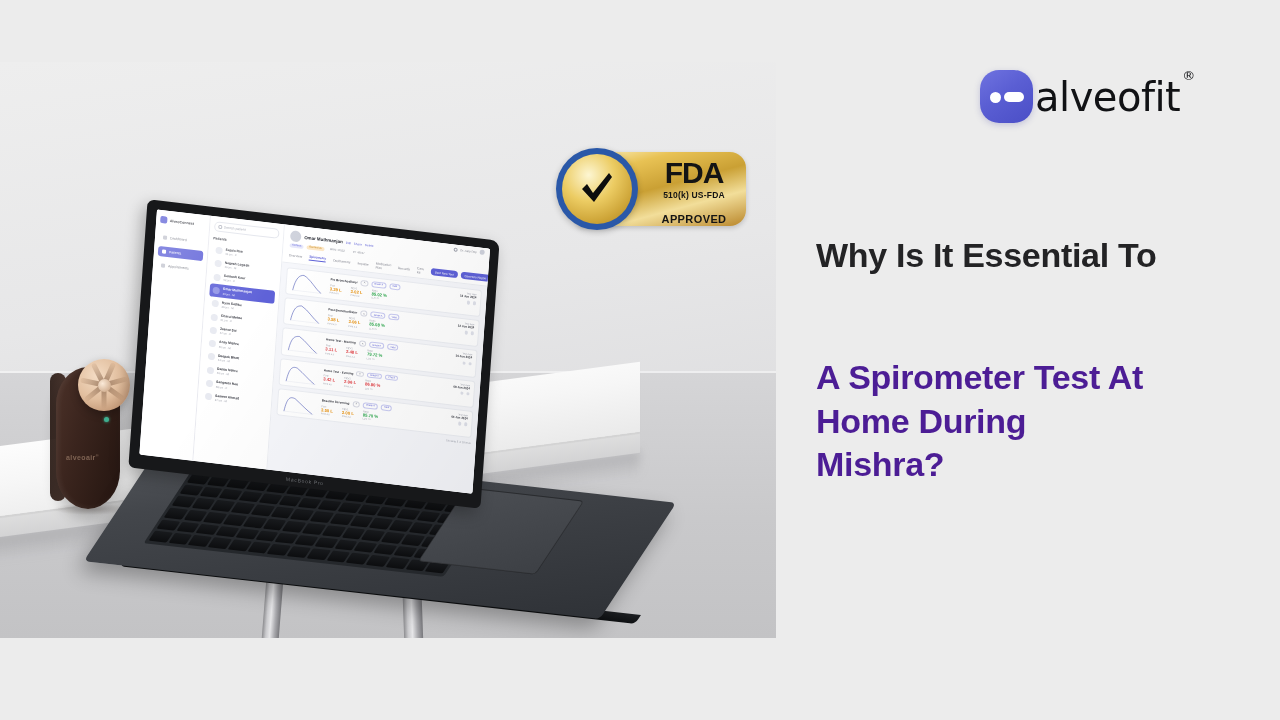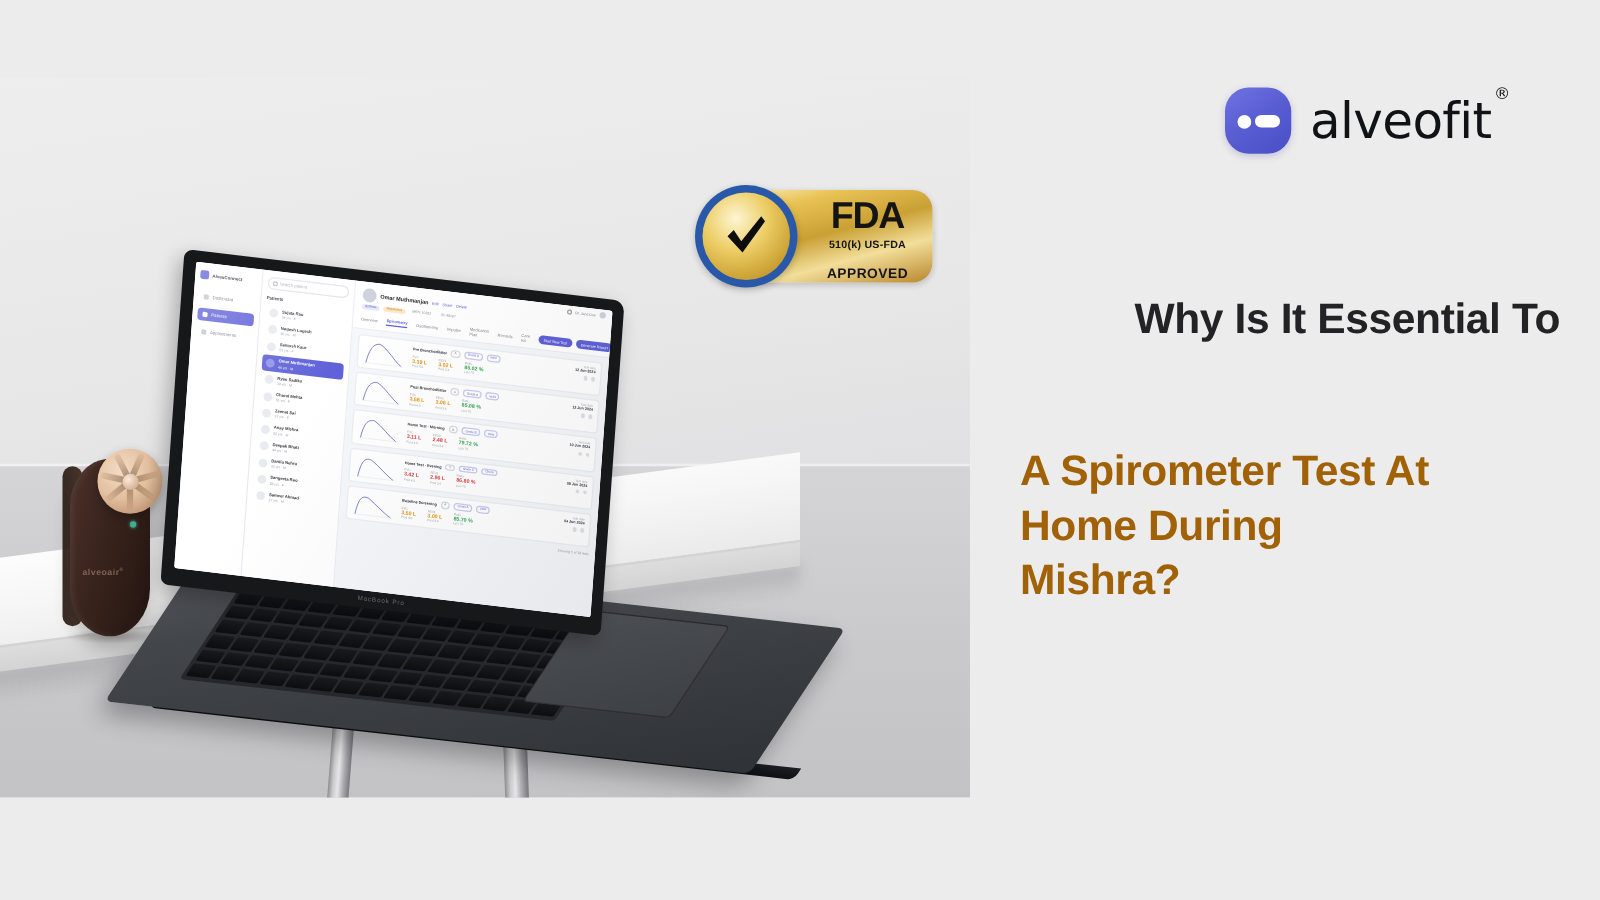--- a/index.html
+++ b/index.html
@@ -285,21 +285,21 @@
     display:flex; flex-direction:column; align-items:center; color:#141414;
   }
   .fda-big { font-size:30px; font-weight:bold; letter-spacing:-1px; line-height:1; }
   .fda-sub { font-size:8.5px; font-weight:bold; letter-spacing:.2px; margin-top:2px; }
   .fda-app { font-size:11px; font-weight:bold; letter-spacing:.4px; margin-top:13px; }
 
   
   #right { position:absolute; left: 812px; top: 0; width: 440px; height: 720px; }
   #brand {
     position:absolute; left: 168px; top: 70px;
-    display:flex; align-items:center; gap:15px;text-align:right;
+    display:flex; align-items:center; gap:2px;text-align:right;
   }
   .brand-mark {
     width: 53px; height: 53px;
     border-radius: 36% / 36%;
     background: linear-gradient(145deg, #6f73e0 0%, #5a5ed3 45%, #4a4ec6 100%);
     position:relative;
     box-shadow: 0 2px 6px rgba(70,70,160,.25);
   }
   .brand-mark .dot {
     position:absolute; left:10px; top:21.5px; width:11px; height:11px;
@@ -311,26 +311,26 @@
   }
   .brand-word {
     font-size: 40px; font-weight: normal; color:#111215; letter-spacing:-0.5px;
     position:relative; font-family:"DejaVu Sans", sans-serif;
   }
   .brand-word sup { font-size:13px; position:relative; top:-16px; left:2px; }
 
   #headline {
     position:absolute; left: 4px; top: 236px; width: 432px;
     font-size: 34px; line-height: 1.16; font-weight: bold;
-    color:#232325; letter-spacing:-0.3px;text-align:right;
+    color:#232325; letter-spacing:-0.3px;
   }
   #subhead {
     position:absolute; left: 4px; top: 356px; width: 432px;
     font-size: 34px; line-height: 1.28; font-weight: bold;
-    color:#a16207; letter-spacing:-0.3px;
+    color:#4c1d95; letter-spacing:-0.3px;
   }
 </style>
 </head>
 <body>
 
 <div id="canvas">
 
   <div id="photo">
     <div class="wall"></div>
     <div class="floor"></div>

